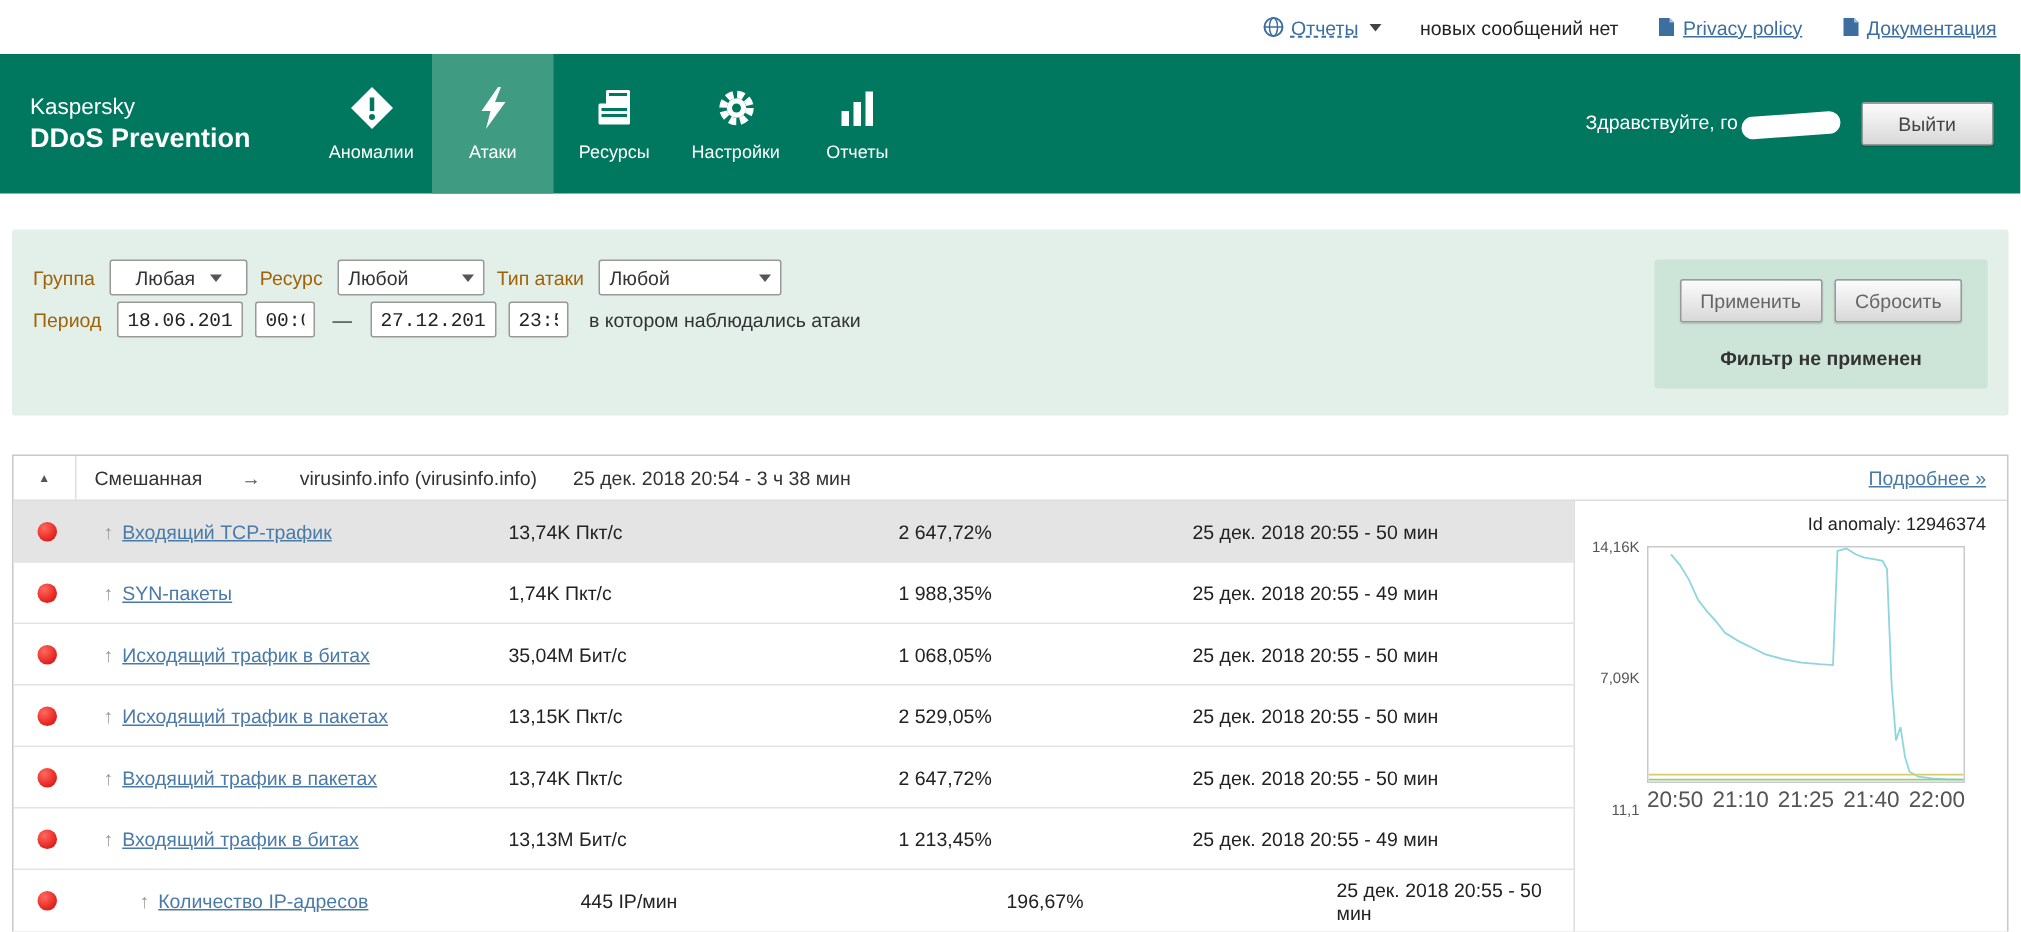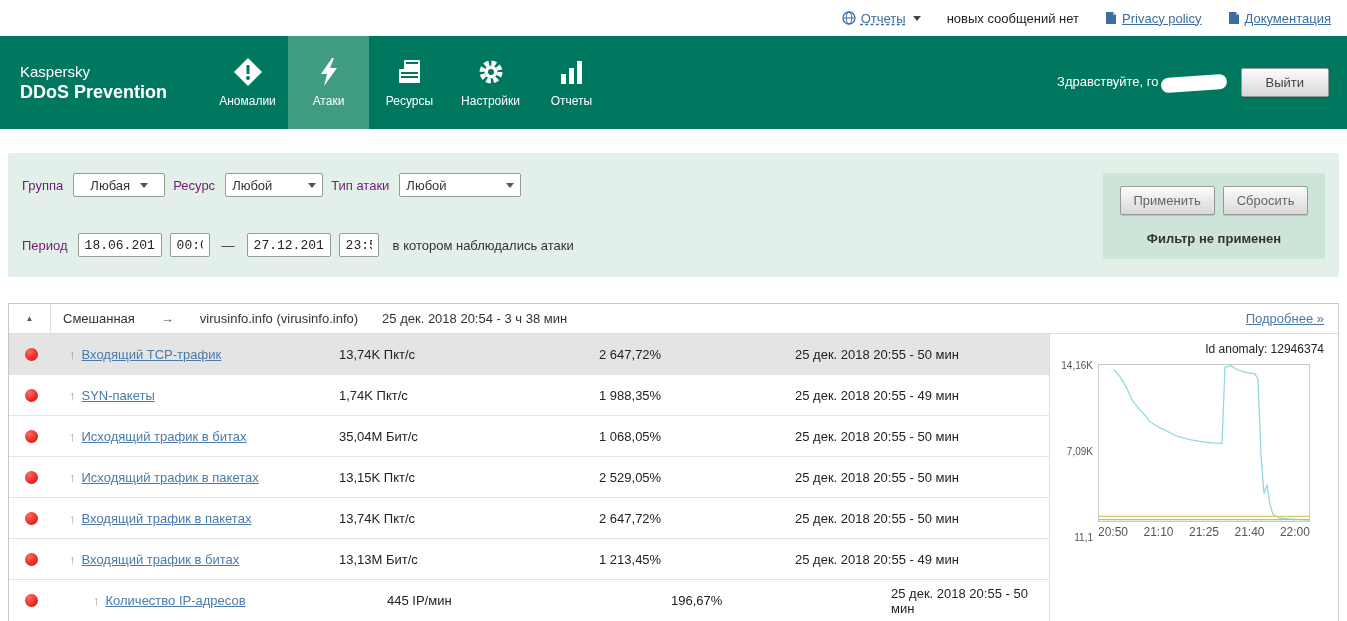--- a/index.html
+++ b/index.html
@@ -53,22 +53,22 @@
     padding:6px 24px; cursor:pointer; box-shadow:0 1px 1px rgba(0,0,0,.15);
   }
 
   
   .filters {
     margin:24px 8px 0 8px; background:#e3f0e9; border-radius:2px;
     padding:20px 14px 18px 14px; display:flex;
   }
   .filters-left { flex:1; }
   .frow { display:flex; align-items:center; gap:8px; }
-  .frow + .frow { margin-top:36px; }
-  .flabel { color:#701a75; margin-right:2px; }
+  .frow + .frow { margin-top:4px; }
+  .flabel { color:#a16207; margin-right:2px; }
   .fake-select {
     background:#fff; border:1px solid #999; height:24px; display:inline-flex; align-items:center;
     justify-content:space-between; padding:0 6px; cursor:pointer; border-radius:2px;
   }
   .fake-select .sel-caret {
     width:0; height:0; border-left:4px solid transparent; border-right:4px solid transparent;
     border-top:5px solid #555; margin-left:10px;
   }
   .w-group { width:92px;justify-content:center; } .w-res { width:98px; } .w-type { width:122px; }
   .tinput {
@@ -122,21 +122,21 @@
 
   
   .chart-panel { width:288px; padding:8px 10px 0 0; }
   .chart-title { text-align:right; font-size:12px; color:#222; padding-right:4px; }
   .chart-wrap { position:relative; margin-top:8px; margin-left:48px; width:212px; }
   .chart-box { border:1px solid #c9c9c9; height:158px; background:#fff; position:relative; }
   .chart-box svg { position:absolute; inset:0; width:100%; height:100%; }
   .ylab { position:absolute; right:100%; width:44px; padding-right:5px; text-align:right;
     font-size:10px; color:#555; }
   .ylab.y0 { top:-4px; } .ylab.y1 { top:50%; margin-top:-6px; } .ylab.y2 { bottom:-4px; }
-  .xlabs { display:flex; justify-content:space-between; font-size:12px; color:#555; margin-top:3px; }
+  .xlabs { display:flex; justify-content:space-between; font-size:15px; color:#555; margin-top:3px; }
 </style>
 </head>
 <body>
 
 <div class="topbar">
   <span class="lang">
     <svg class="globe-ic" width="14" height="14" viewBox="0 0 14 14">
       <circle cx="7" cy="7" r="6" fill="none" stroke="#3c6e9f" stroke-width="1.3"></circle>
       <ellipse cx="7" cy="7" rx="2.7" ry="6" fill="none" stroke="#3c6e9f" stroke-width="1"></ellipse>
       <line x1="1" y1="7" x2="13" y2="7" stroke="#3c6e9f" stroke-width="1"></line>

